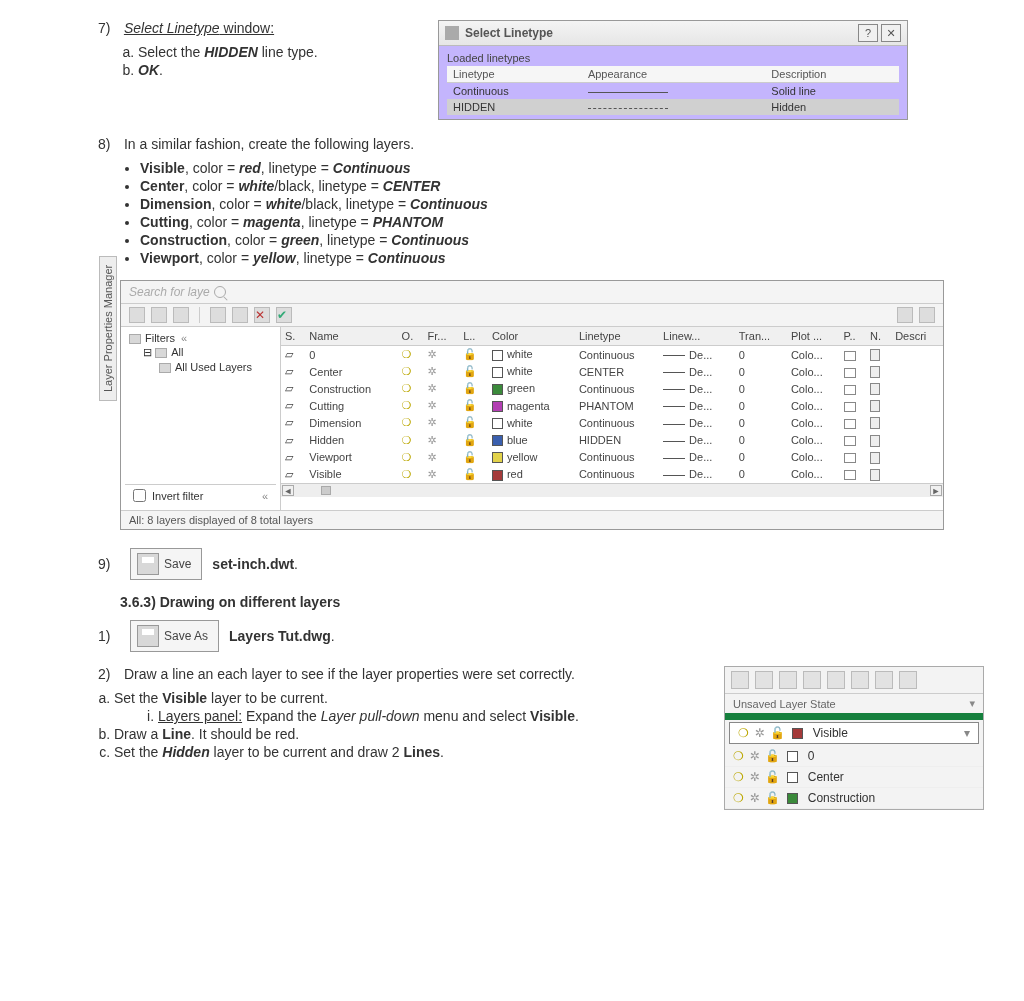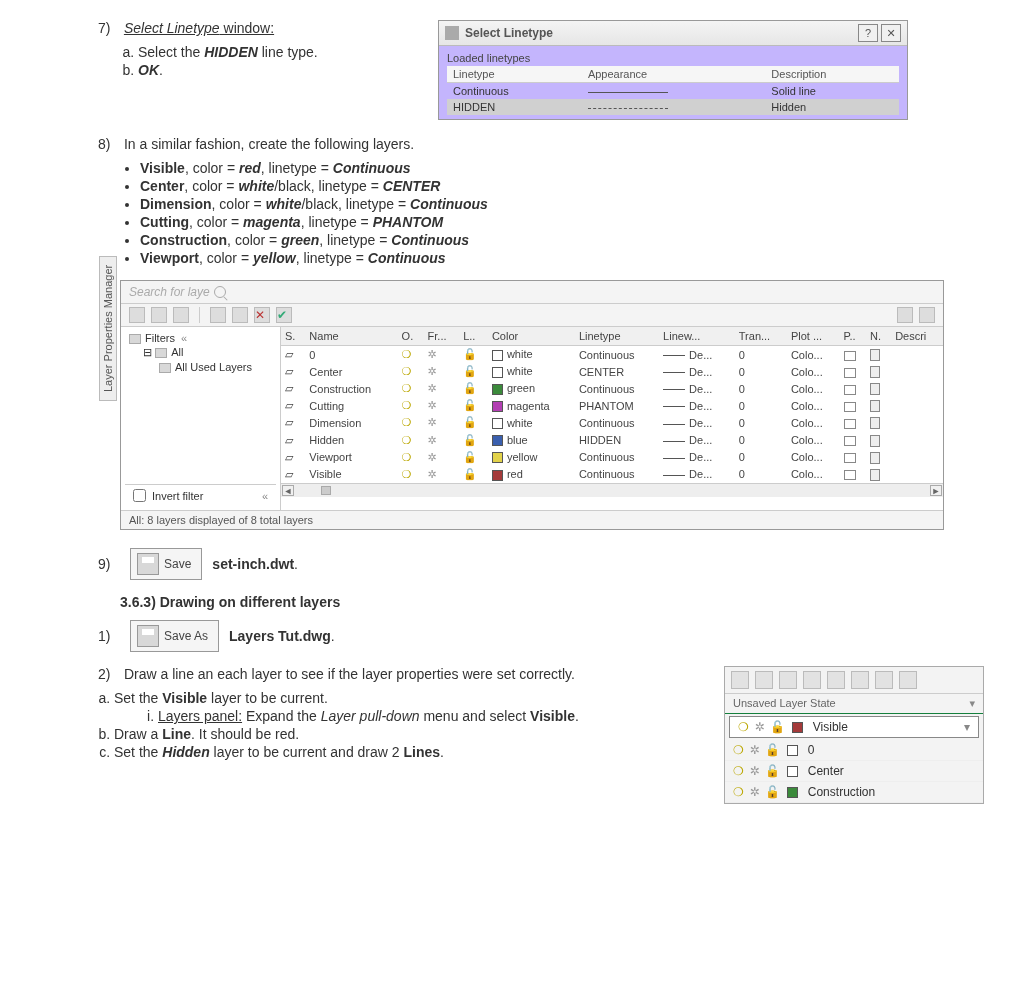--- a/index.html
+++ b/index.html
@@ -120,21 +120,21 @@
   .inline-step { display:flex; align-items:center; gap:10px; margin-left:58px;}
 
   .section-title { font-weight: bold; margin: 14px 0 10px 80px; }
 
   
   .row-2 { display:flex; gap:16px; align-items:flex-start; }
   .row-2 .leftcol2 { flex:1; margin-left:58px; }
   .flyout { width: 260px; border:1px solid #aaa; background:#f3f3f3; font-size:12px; }
   .fly-toolbar { display:flex; gap:6px; padding:4px 6px; border-bottom:1px solid #ccc;}
   .fly-ico{width:18px;height:18px;background:#e2e2e2;border:1px solid #bbb;}
-  .fly-state { padding:3px 8px; color:#666; font-size:11px; border-bottom:1px solid #15803d; display:flex; align-items:flex-start;}
+  .fly-state { padding:3px 8px; color:#666; font-size:11px; border-bottom:7px solid #15803d; display:flex; align-items:center;}
   .fly-state .caret{margin-left:auto;color:#888;}
   .fly-row { display:flex; align-items:center; gap:6px; padding:3px 8px; border-bottom:1px solid #eee;}
   .fly-row.sel{ background:#fff; border:1px solid #888; margin:2px 4px; }
   .fly-row .caret{margin-left:auto;color:#888;}
 
   ol.roman { list-style-type: lower-roman; margin: 2px 0 2px 44px; padding:0;}
   ol.roman li{margin:2px 0;}
 </style>
 </head>
 <body>

